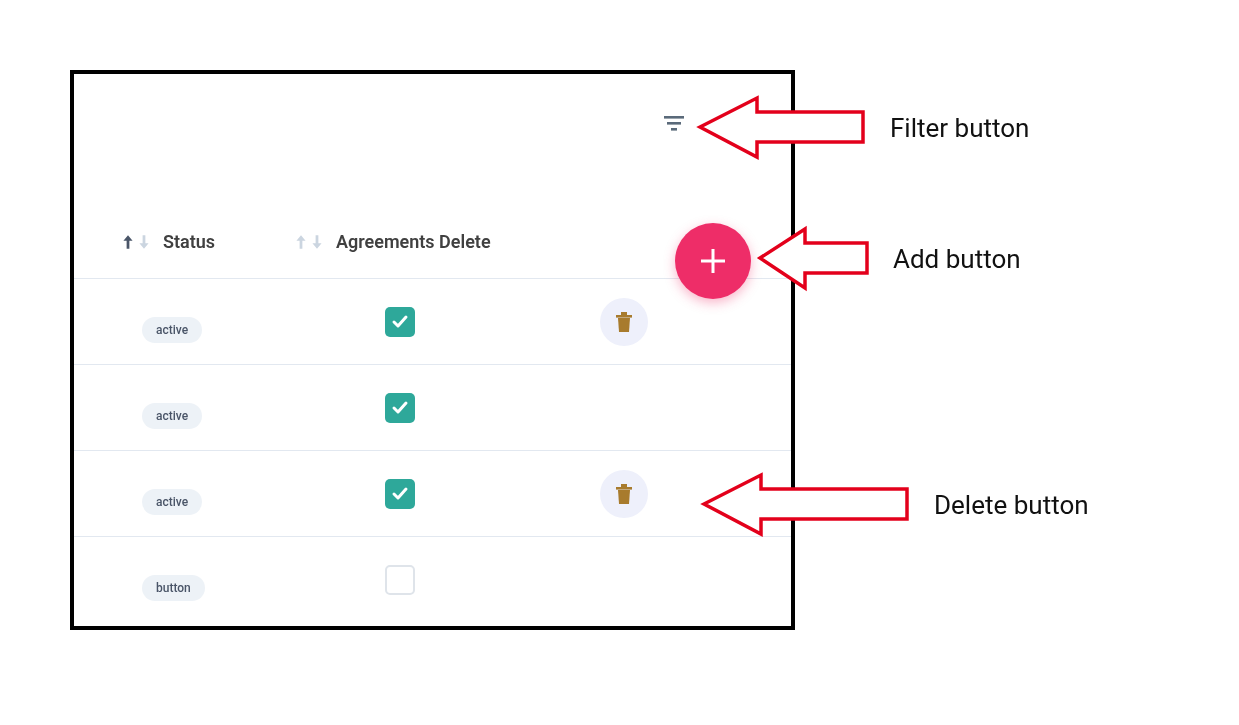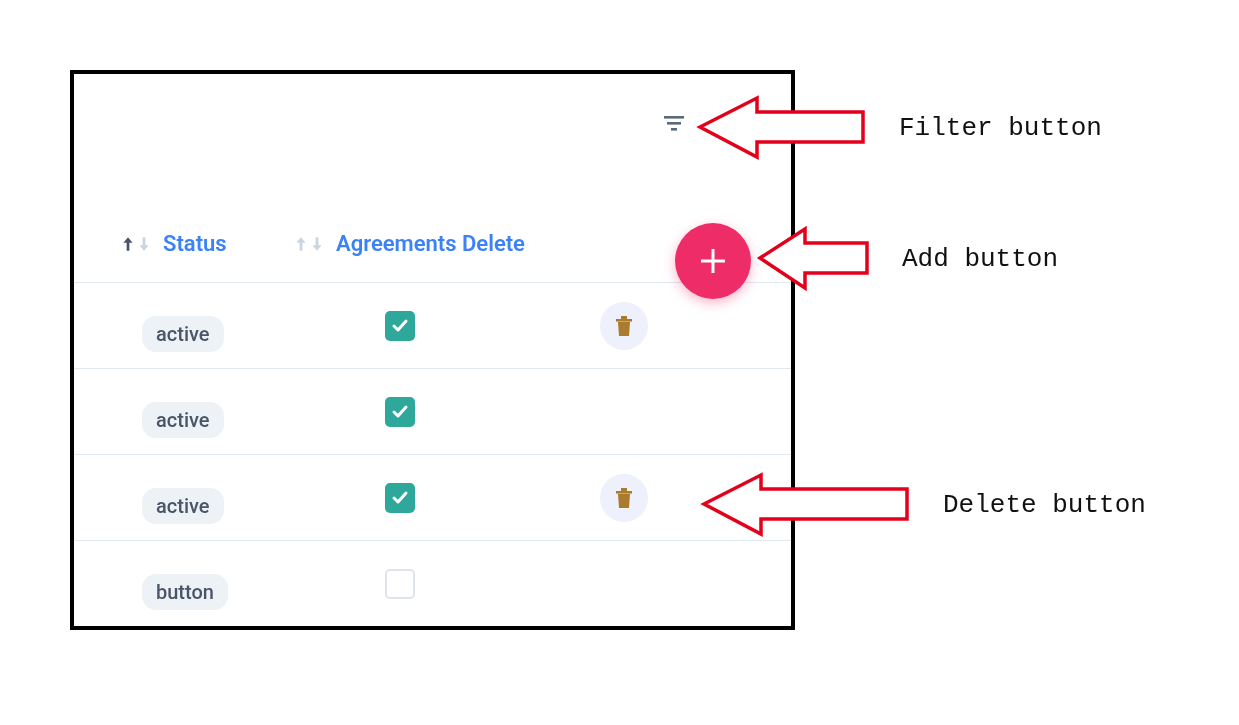--- a/index.html
+++ b/index.html
@@ -61,23 +61,23 @@
       gap: 12px;
     }
 
     .sort-arrows {
       display: inline-flex;
       align-items: center;
       gap: 2px;
     }
 
     .hdr-text {
-      font-size: 22px;
+      font-size: 18px;
       font-weight: 600;
-      color: #3b82f6;
+      color: #404040;
     }
 
     .row {
       display: flex;
       align-items: center;
       height: 86px;
       border-top: 1px solid #e2e8f0;
     }
     .row:first-child { border-top: 1px solid #e2e8f0; }
 
@@ -96,21 +96,21 @@
       display: flex;
       justify-content: center;
     }
 
     .status-badge {
       display: inline-block;
       padding: 6px 14px;
       border-radius: 14px;
       background: #edf2f7;
       color: #4a5568;
-      font-size: 20px;
+      font-size: 12px;
       font-weight: 500;
       margin-top: 17px;
     }
 
     .checkbox {
       width: 30px;
       height: 30px;
       border-radius: 5px;
       display: flex;
       align-items: center;
@@ -152,22 +152,21 @@
     
     .annotation {
       position: absolute;
       display: flex;
       align-items: center;
     }
     .annotation-label {
       font-size: 26px;
       color: #111;
       white-space: nowrap;
-      margin-left: 29px;
-      font-family: Liberation Mono, monospace;
+      margin-left: 20px;
     }
 
     .arrow {
       position: relative;
     }
   </style>
 </head>
 <body>
 
 <div class="panel">

